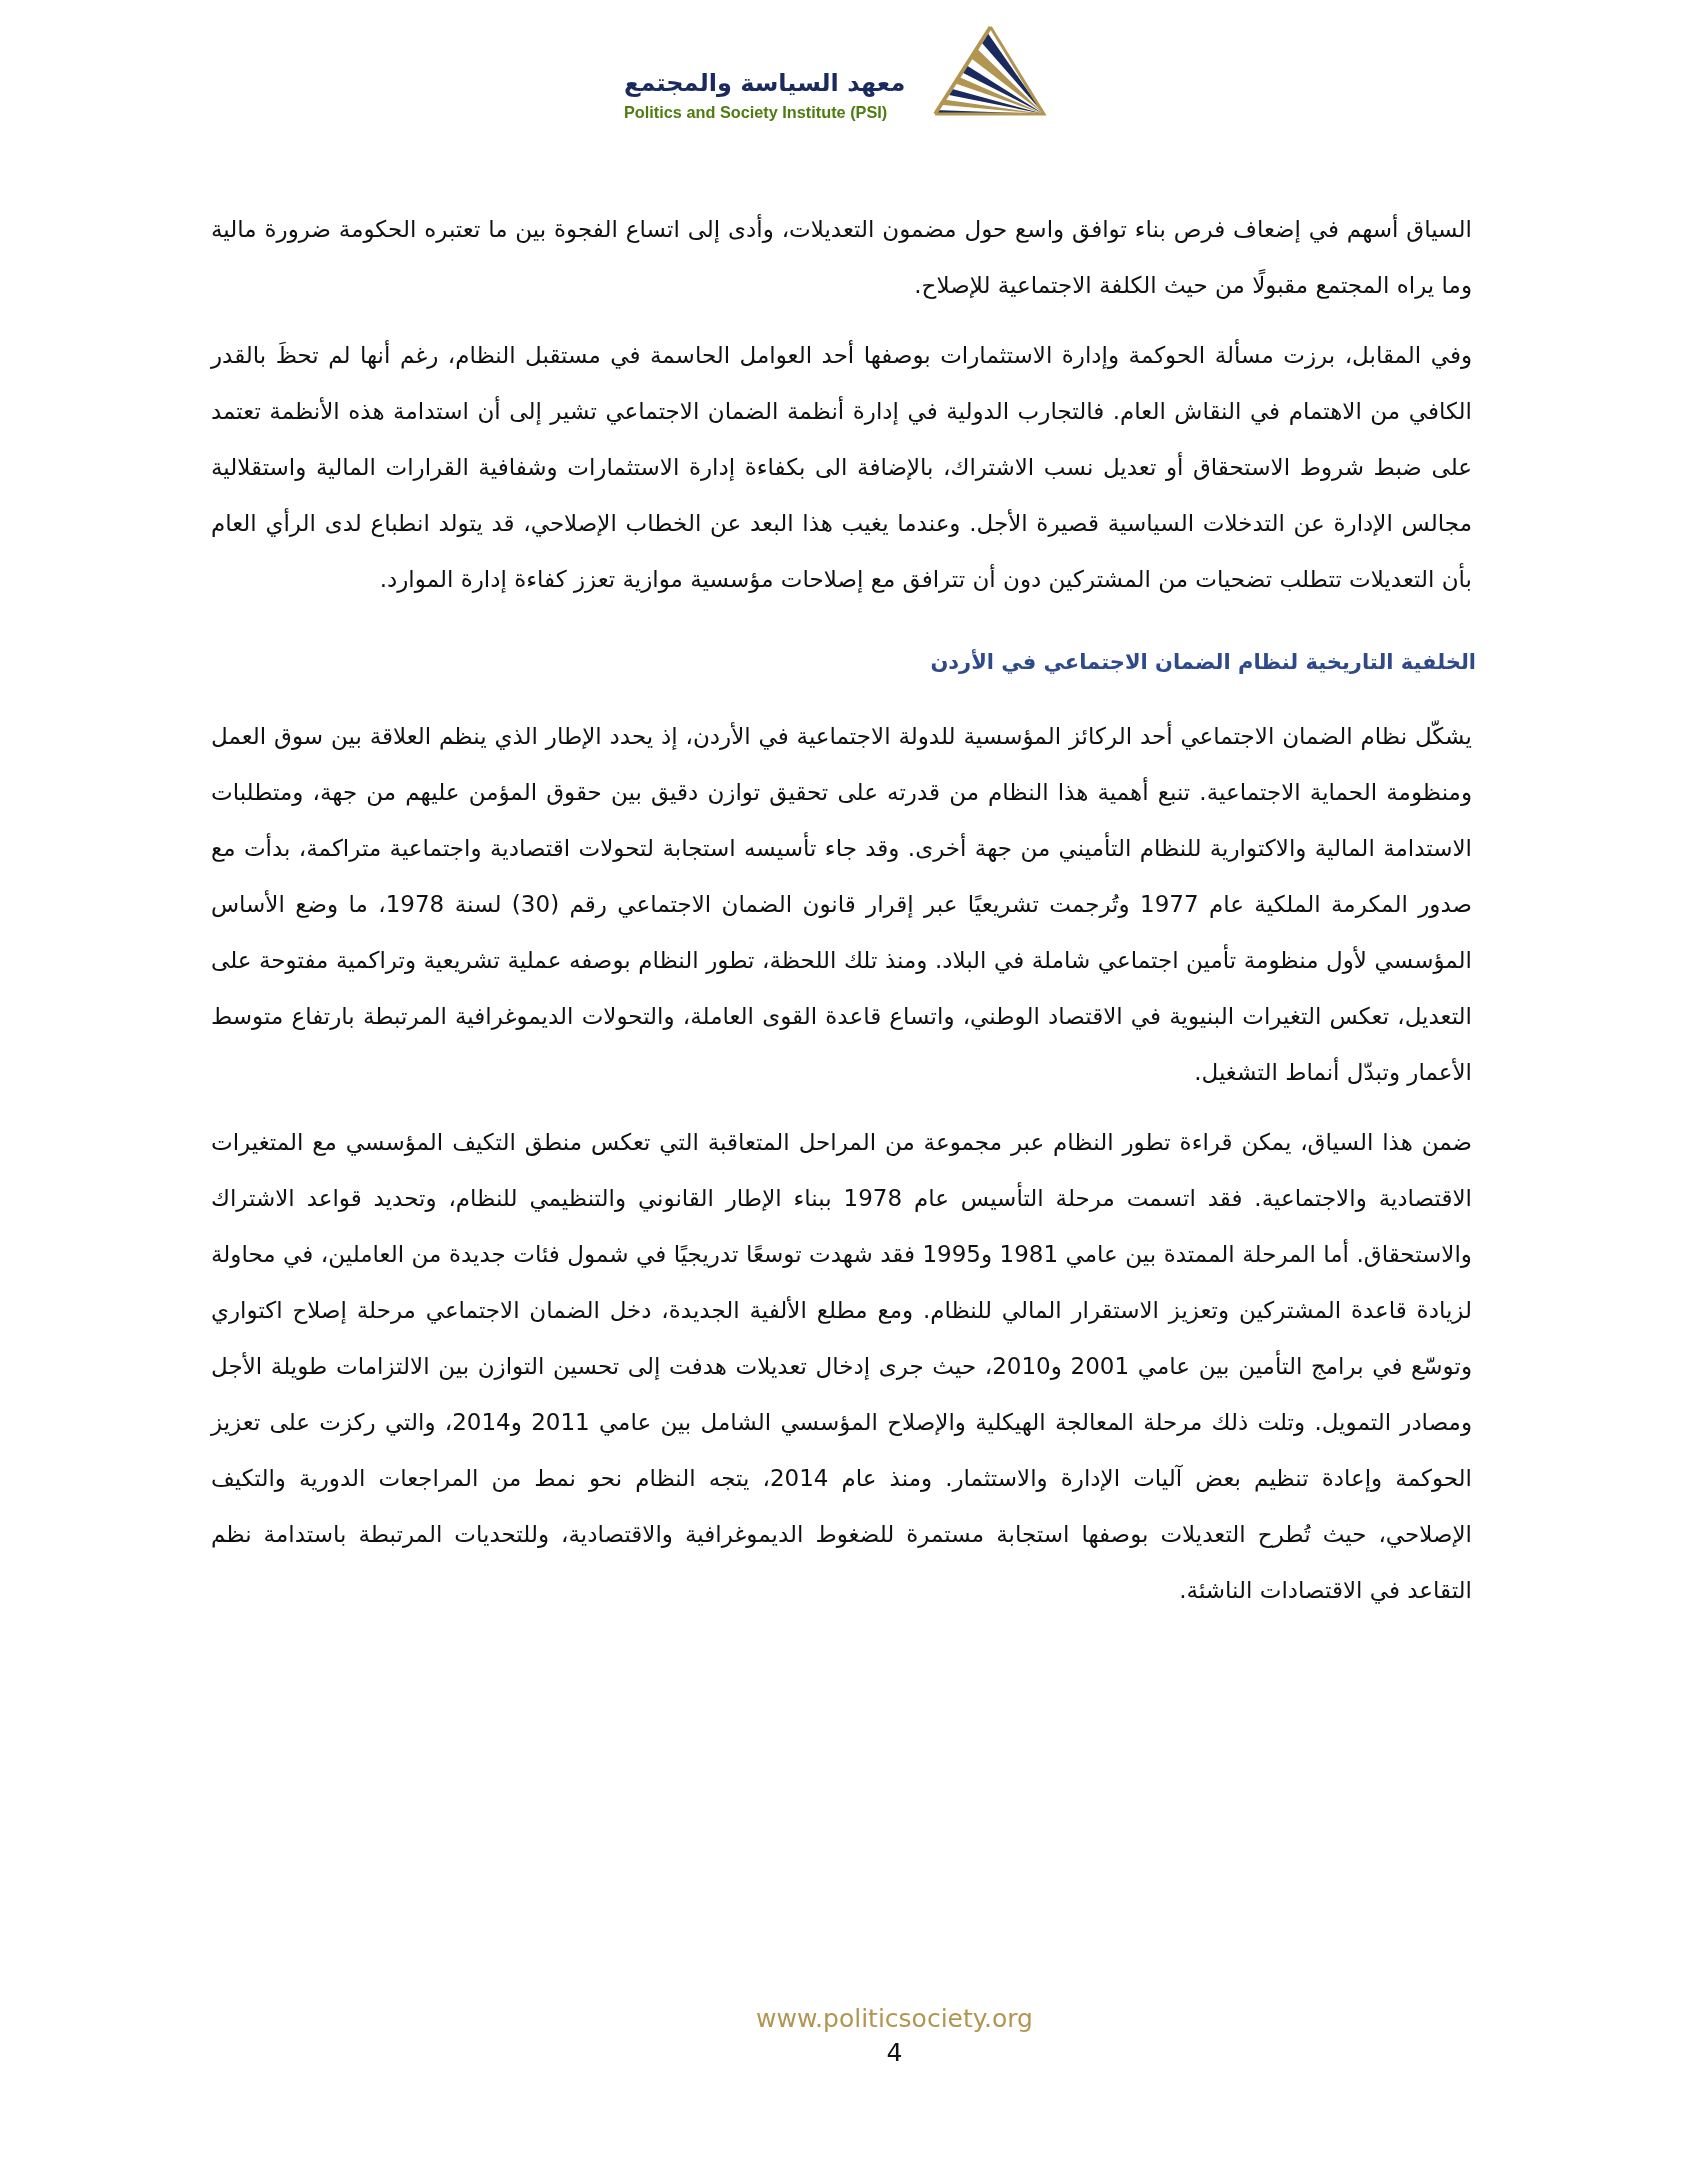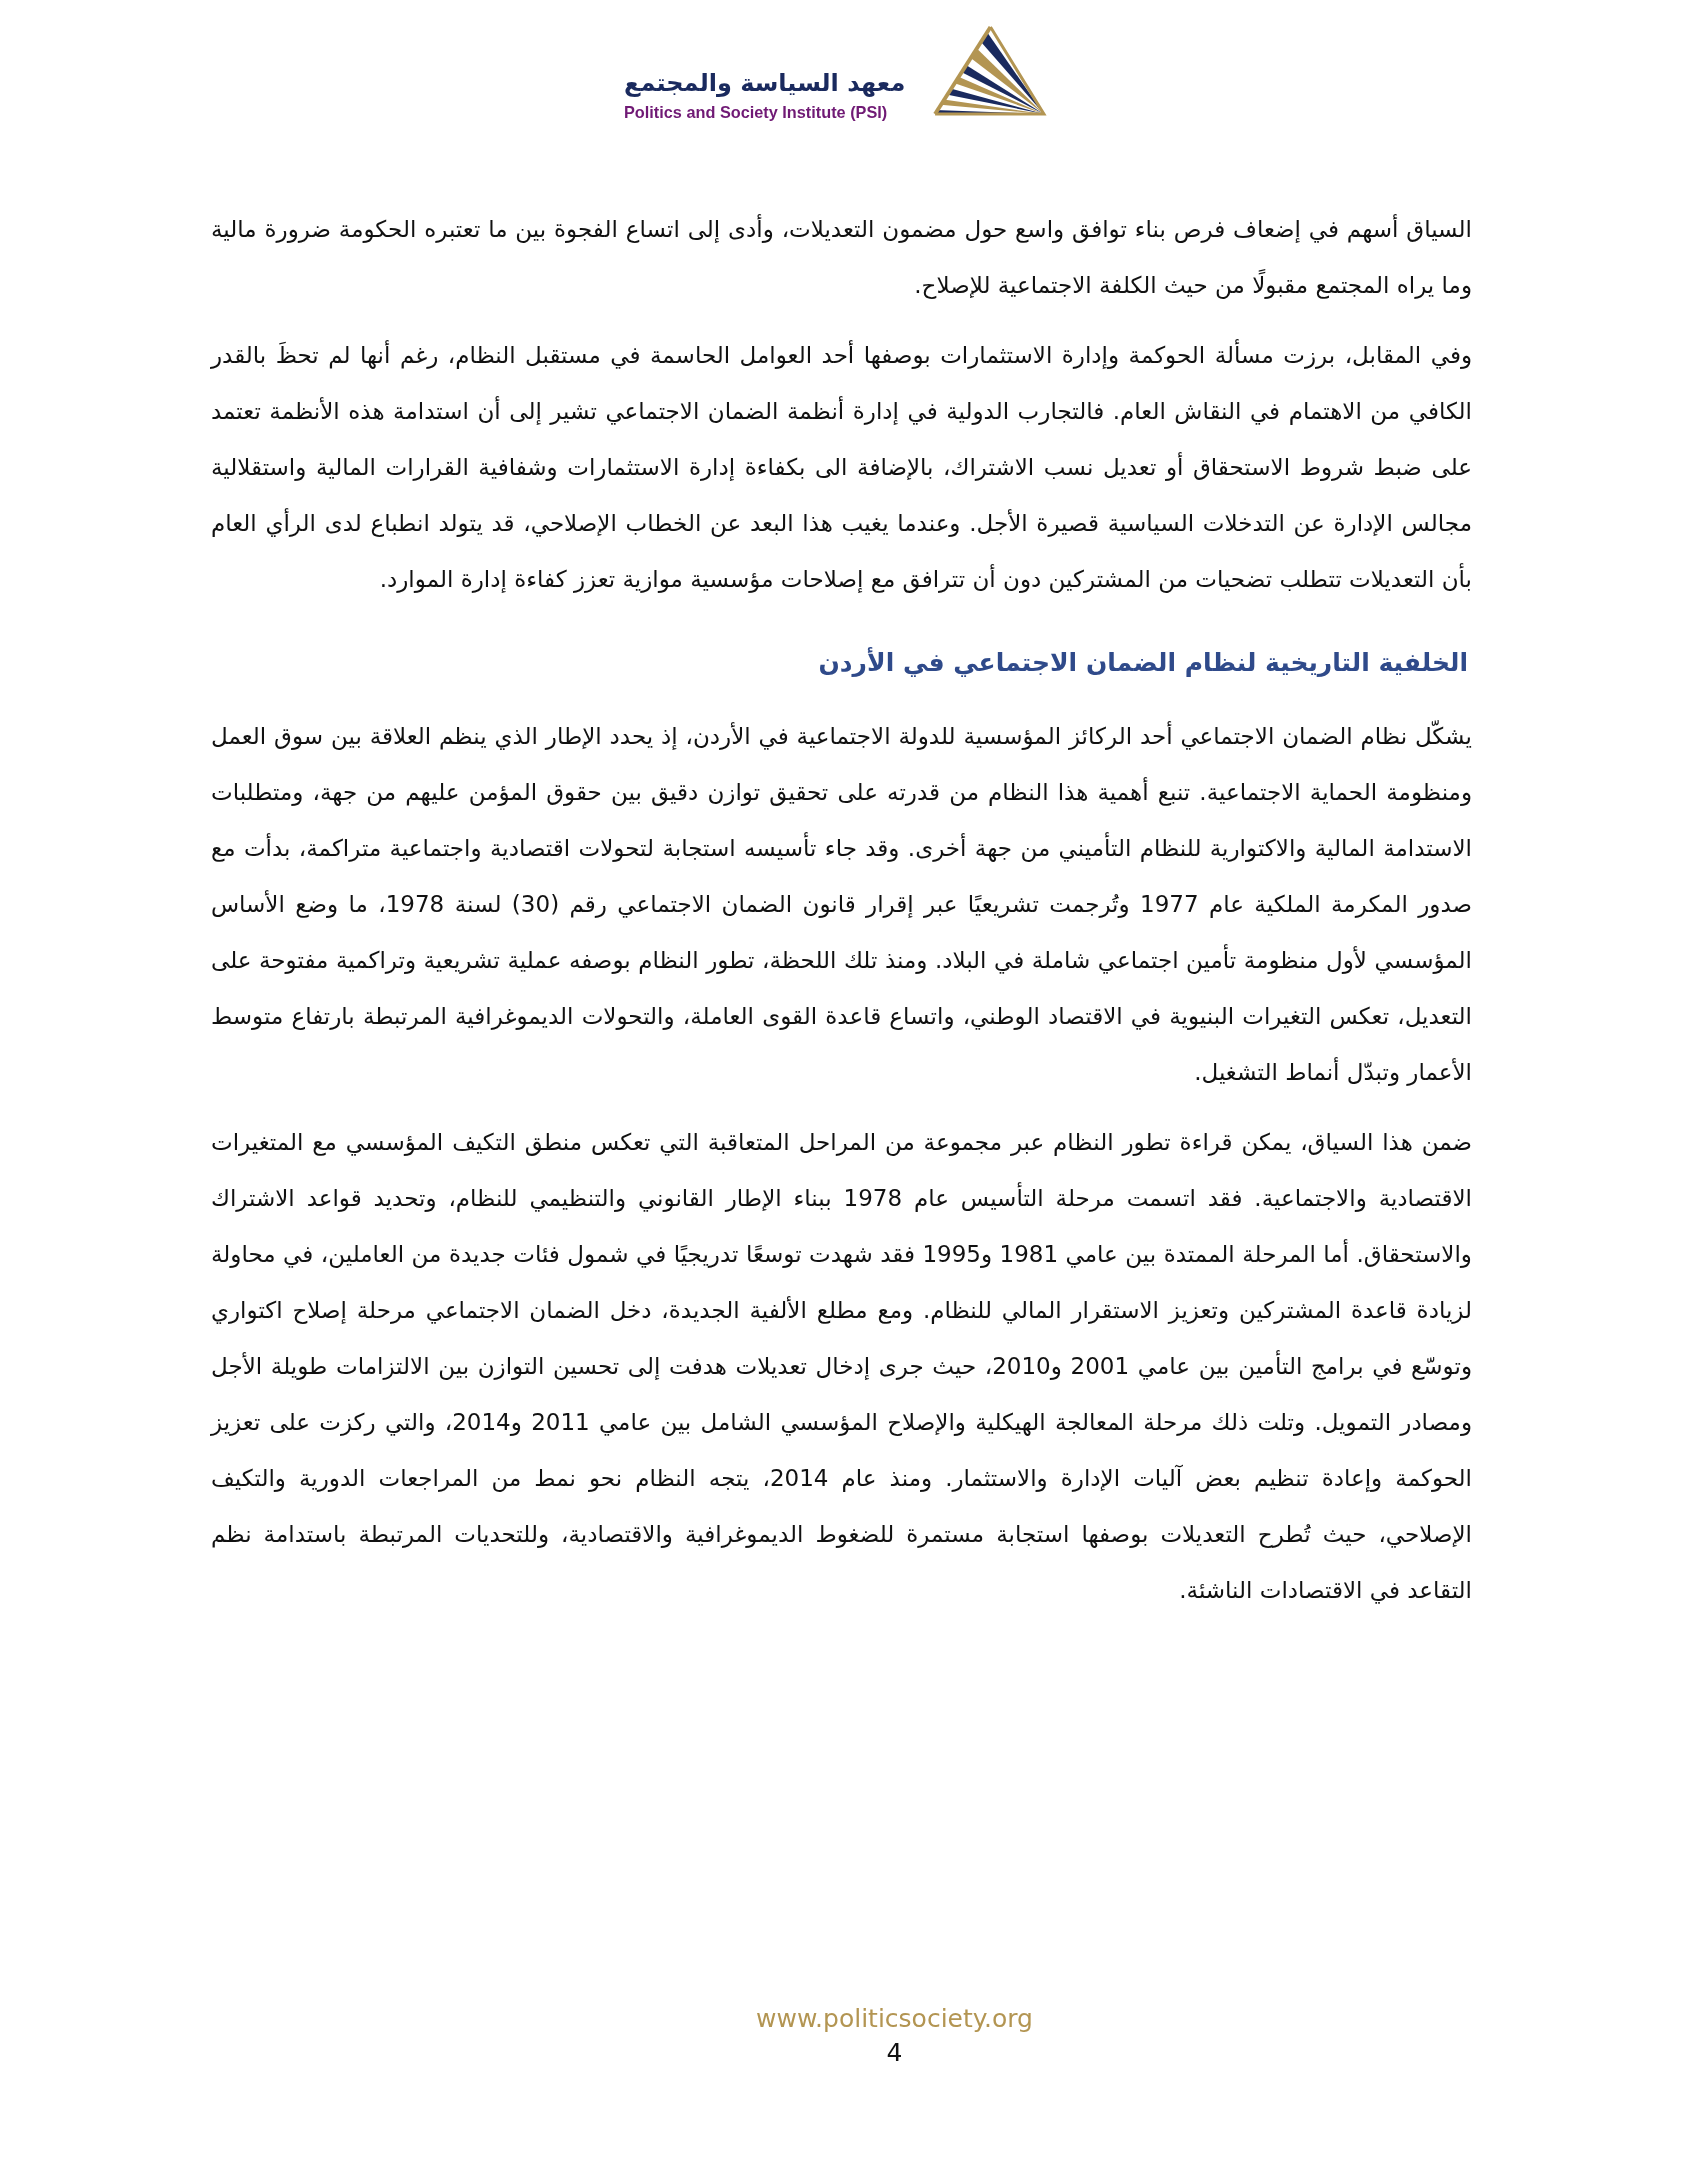--- a/index.html
+++ b/index.html
@@ -1,26 +1,26 @@
 <!DOCTYPE html>
 <html><head>
   <meta charset="utf-8">
   <style>
     html, body { margin: 0; padding: 0; background: #ffffff; }
     body { width: 1683px; height: 2178px; position: relative; overflow: hidden; font-family: "DejaVu Sans", sans-serif; color: #111111; }
     .header { position: absolute; top: 25px; left: 624px; width: 426px; height: 94px; }
     .logo-text { position: absolute; left: 0; top: 18px; width: 307px; text-align: left; margin-top: 24px; }
     .logo-ar { direction: rtl; text-align: left; font-family: "DejaVu Sans", sans-serif; font-size: 24px; font-weight: bold; color: #1a2a5e; line-height: 32px; white-space: nowrap; }
-    .logo-en { font-family: "Liberation Sans", sans-serif; font-size: 16.3px; font-weight: bold; color: #701a75; line-height: 22px; white-space: nowrap; margin-top: 2px; }
+    .logo-en { font-family: "Liberation Sans", sans-serif; font-size: 16.3px; font-weight: bold; color: #4d7c0f; line-height: 22px; white-space: nowrap; margin-top: 2px; }
     .logo-mark { position: absolute; left: 309px; top: 0; width: 114px; height: 94px; }
     .content { position: absolute; left: 203px; top: 193px; width: 1277px; direction: rtl; text-align: justify; }
     p.para { margin: 8px; font-family: "DejaVu Sans", sans-serif; font-size: 23px; line-height: 56px; text-align: justify; text-align-last: right; }
     .p1 { }
     .p2 { margin-top: 14px !important; }
-    h2.section-heading { margin: 12px; margin-top: 28px; margin-bottom: 18px; font-family: "DejaVu Sans", sans-serif; font-size: 25px; font-weight: bold; color: #2f4a8a; line-height: 55px; text-align: right; }
+    h2.section-heading { margin: 4px; margin-top: 28px; margin-bottom: 18px; font-family: "DejaVu Sans", sans-serif; font-size: 21px; font-weight: bold; color: #2f4a8a; line-height: 55px; text-align: right; }
     .p4 { margin-top: 14px !important; }
     .footer { position: absolute; left: 12px; width: 1683px; top: 2002px; text-align: center; padding-left: 41px; }
     .footer-url { font-family: "DejaVu Sans", sans-serif; font-size: 25px; color: #b39552; line-height: 34px; }
     .page-number { font-family: "DejaVu Sans", sans-serif; font-size: 25px; color: #111111; line-height: 34px; }
   </style>
 </head>
 <body>
 
 <div class="header">
   <div class="logo-text">

